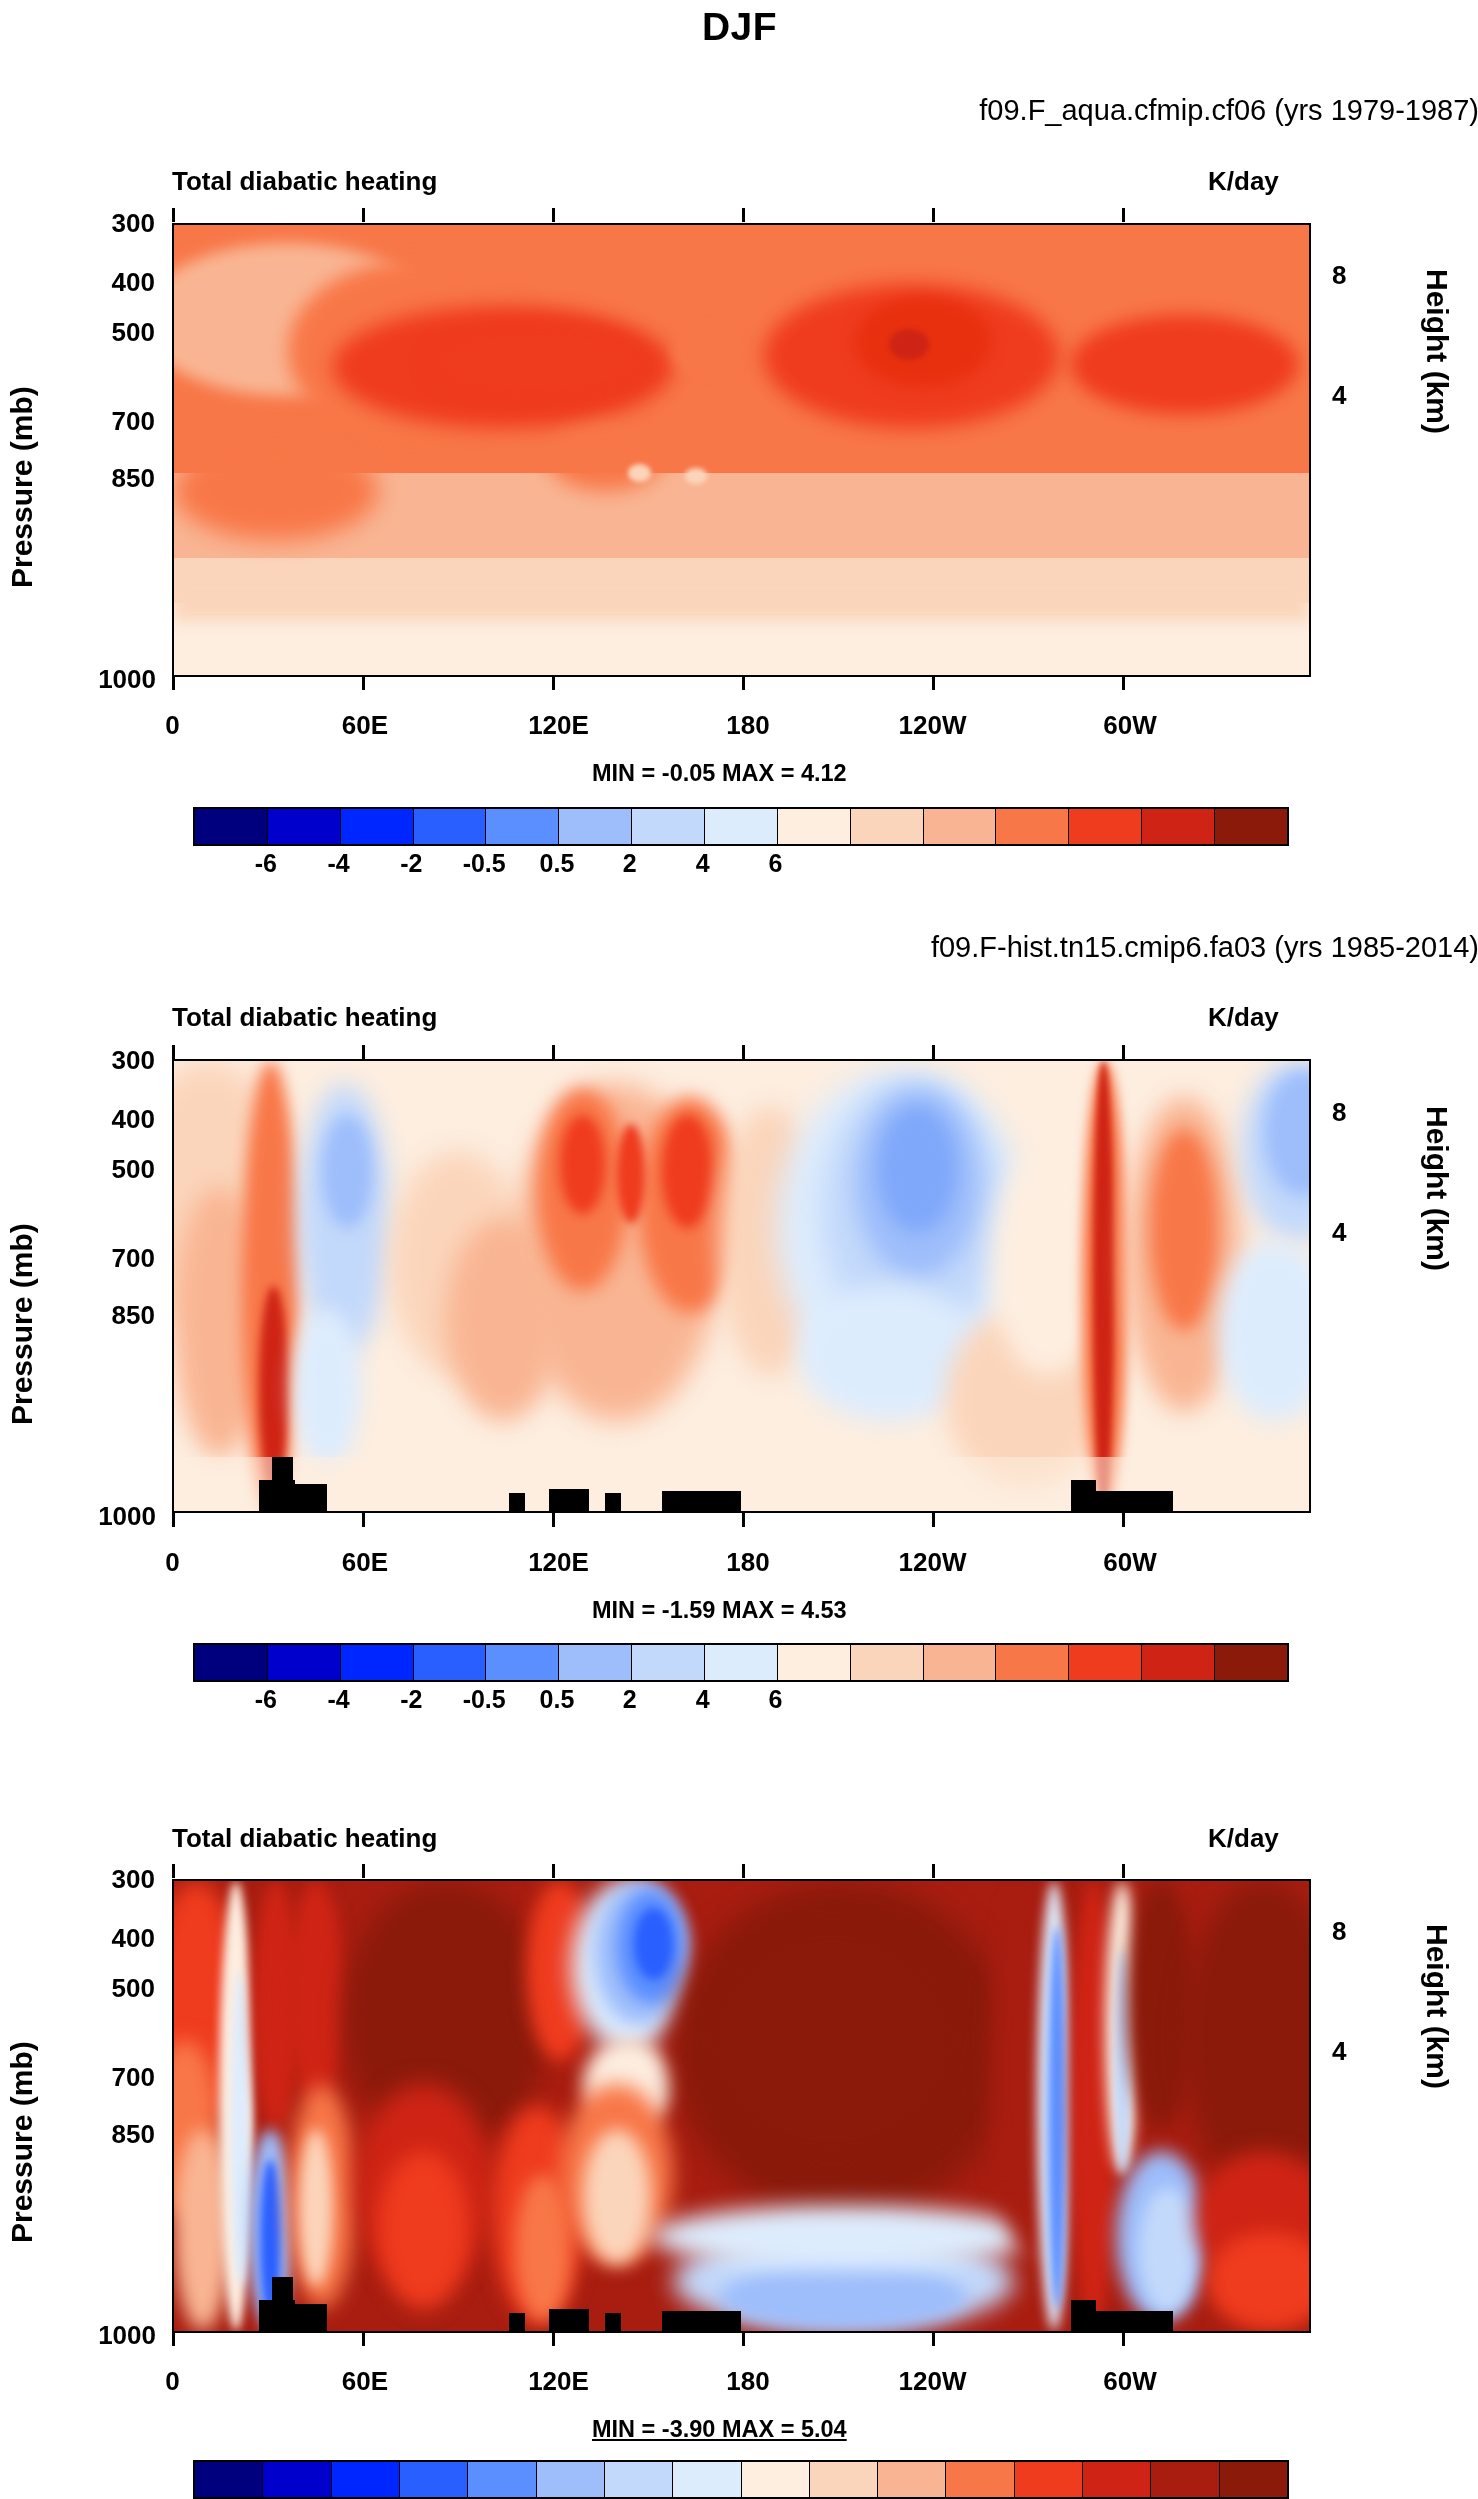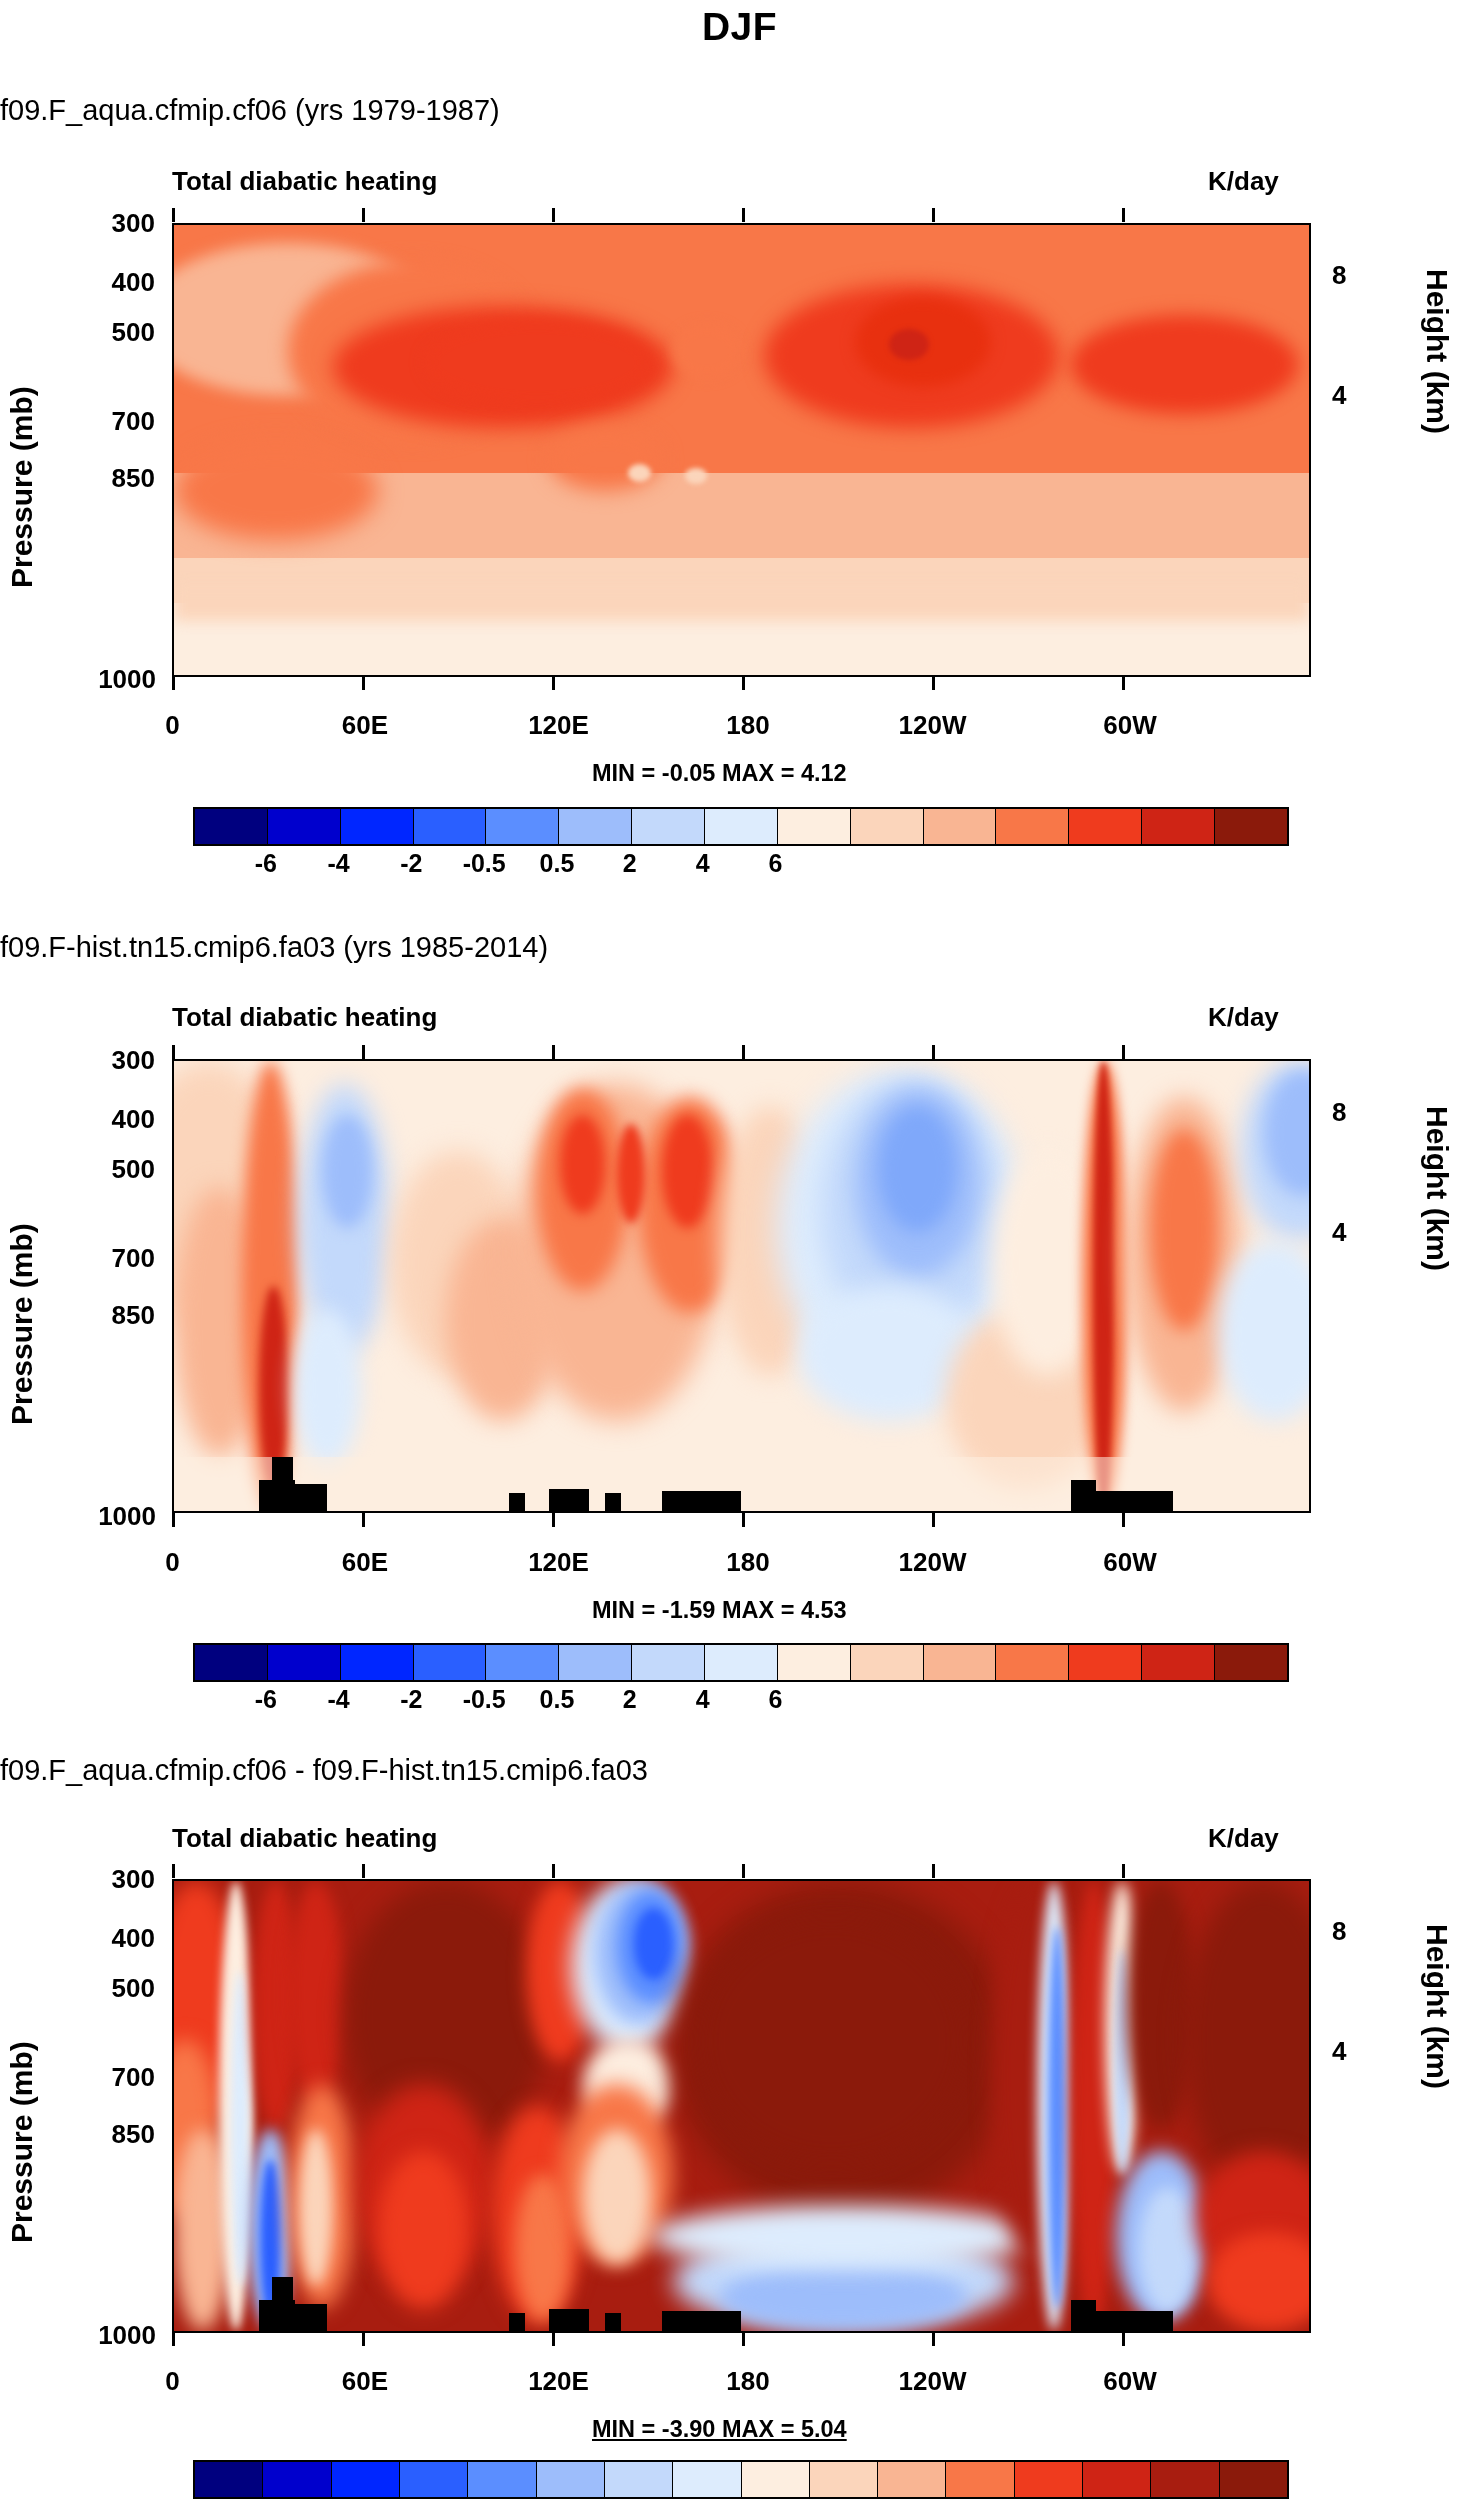--- a/index.html
+++ b/index.html
@@ -2,21 +2,21 @@
 <html style="font-size:13.4px"><head>
 <meta charset="utf-8">
 <style>
   html,body{margin:0;padding:0;background:#ffffff;}
   body{width:1479px;height:2500px;font-family:"Liberation Sans",sans-serif;color:#000;position:relative;overflow:hidden;}
 
   .main-title{position:absolute;left:0;top:0;width:1479px;text-align:center;font-size:39px;font-weight:bold;letter-spacing:0.4px;}
 
   .panel{position:absolute;left:0;width:1479px;}
 
-  .panel-title{position:absolute;width:1479px;text-align:left;font-size:29px;font-weight:normal;}
+  .panel-title{position:absolute;width:1479px;text-align:right;font-size:29px;font-weight:normal;}
 
   .lbl-left{position:absolute;font-size:26px;font-weight:bold;}
   .lbl-right{position:absolute;font-size:26px;font-weight:bold;}
 
   .ylabel{position:absolute;font-size:30px;font-weight:bold;writing-mode:vertical-rl;transform:rotate(180deg);white-space:nowrap;}
   .ylabel-r{position:absolute;font-size:30px;font-weight:bold;writing-mode:vertical-rl;white-space:nowrap;}
 
   .plotbox{position:absolute;border:2.5px solid #000;box-sizing:border-box;overflow:hidden;background:#fff;}
 
   .ytick{position:absolute;font-size:26px;font-weight:bold;text-align:right;white-space:nowrap;}
@@ -253,21 +253,20 @@
       <span style="left: 20%;">-2</span>
       <span style="left: 26.6667%;">-0.5</span>
       <span style="left: 33.3333%;">0.5</span>
       <span style="left: 40%;">2</span>
       <span style="left: 46.6667%;">4</span>
       <span style="left: 53.3333%;">6</span>
     </div>
 </div>
 
 <div class="panel" style="top:1714px;height:786px;">
-  <div class="panel-title" style="top:40px;">f09.F_aqua.cfmip.cf06 - f09.F-hist.tn15.cmip6.fa03</div>
   <div class="lbl-left" style="left:172px;top:109px;">Total diabatic heating</div>
   <div class="lbl-right" style="left:1208px;top:109px;">K/day</div>
 
   <div class="ylabel" style="left:5px;top:210px;height:319px;">Pressure (mb)</div>
   <div class="ylabel-r" style="left:1420px;top:210px;height:302px;">Height (km)</div>
 
   <div class="plotbox" style="left:172px;top:165px;width:1139px;height:454px;">
     <div class="field">
       <div style="position:absolute;left:0;top:0;width:100%;height:100%;background:#a81d10;"></div>
 

